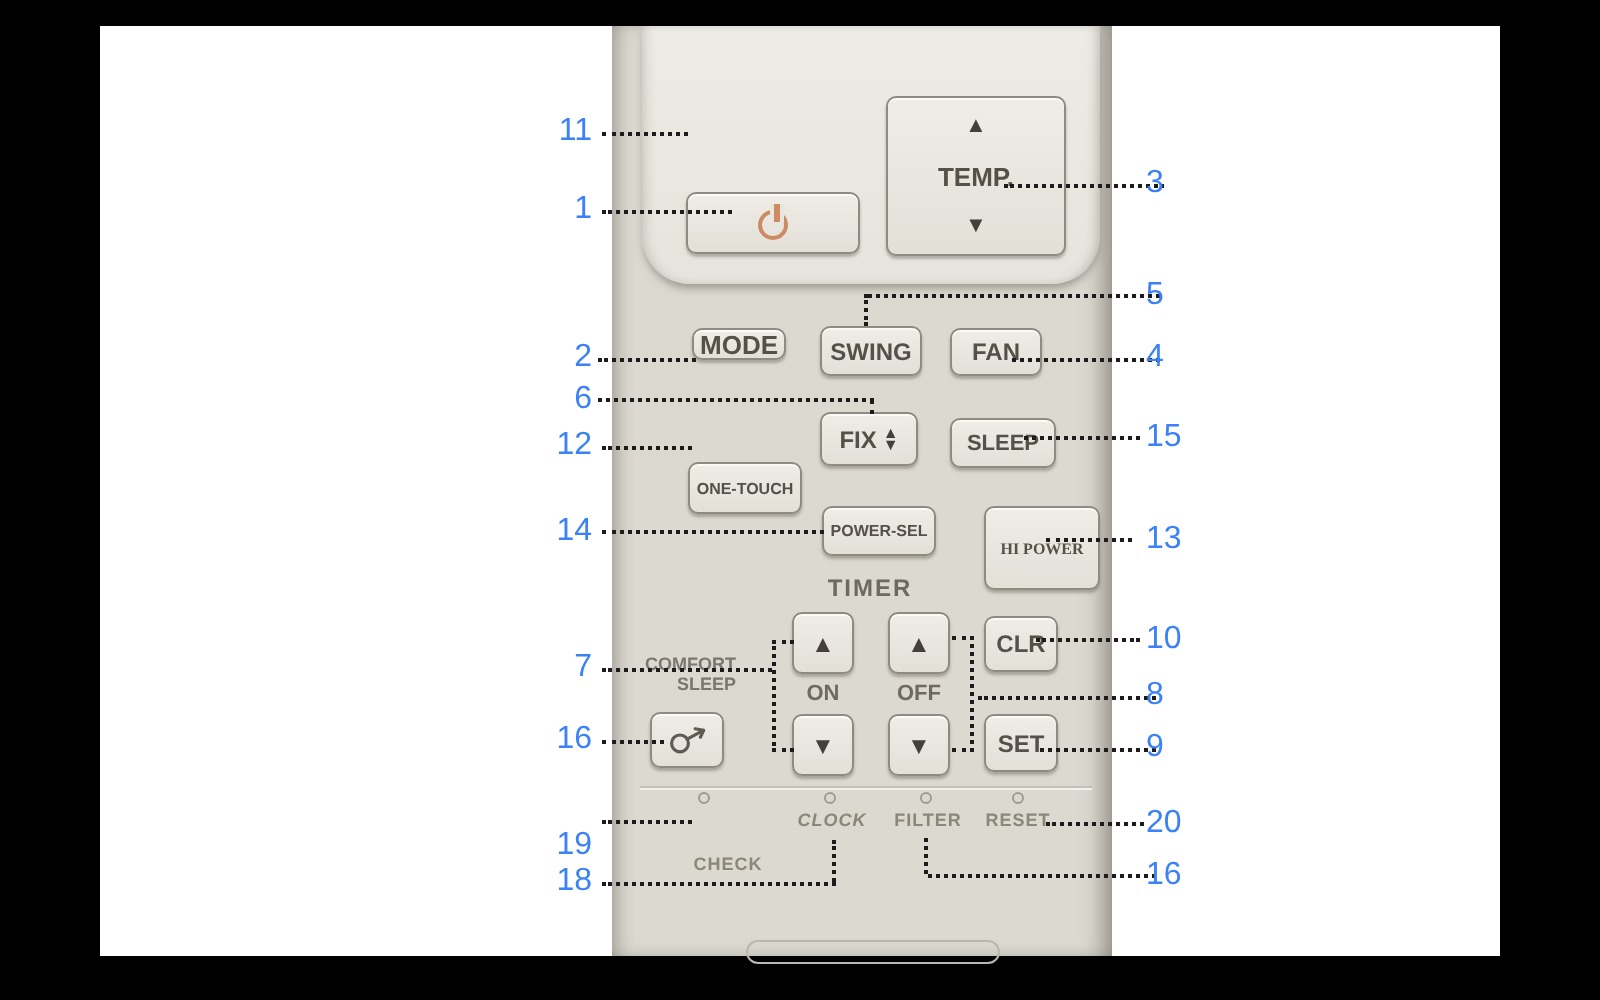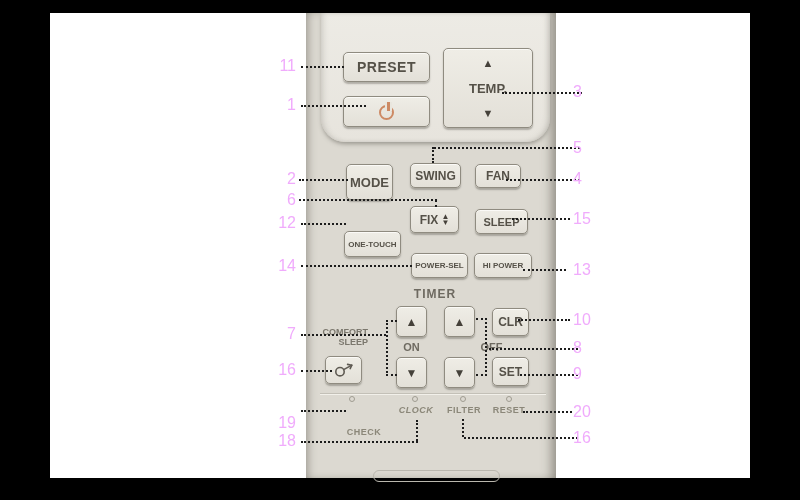--- a/index.html
+++ b/index.html
@@ -30,28 +30,28 @@
   
   .btn { position:absolute; display:flex; align-items:center; justify-content:center;
          background:linear-gradient(#efede6,#e3e0d8);
          border:1.5px solid #8f8b80; border-radius:5px;
          color:#555148; font-weight:bold;
          box-shadow:0 1.5px 1.5px rgba(70,66,58,.35), inset 0 1px 0 #fbfaf7; }
   .b-preset   { left:343px; top:52px;  width:87px; height:30px; font-size:14px; letter-spacing:.5px; }
   .b-power    { left:343px; top:96px;  width:87px; height:31px; }
   .b-temp     { left:443px; top:48px;  width:90px; height:80px; flex-direction:column;
                 justify-content:space-between; padding:9px 0; font-size:13px; }
-  .b-mode     { left:346px; top:164px; width:47px; height:36px; font-size:13px; }
+  .b-mode     { left:346px; top:164px; width:47px; height:16px; font-size:13px; }
   .b-swing    { left:410px; top:163px; width:51px; height:25px; font-size:12px; }
   .b-fan      { left:475px; top:164px; width:46px; height:24px; font-size:12px; }
   .b-onetouch { left:344px; top:207px; width:57px; height:26px; font-size:8px;margin-top:24px; }
   .b-fix      { left:410px; top:206px; width:49px; height:27px; font-size:12px; gap:3px; }
   .b-quiet    { left:475px; top:209px; width:53px; height:25px; font-size:11px; }
   .b-powersel { left:411px; top:253px; width:57px; height:25px; font-size:8px; }
-  .b-hipower  { left:474px; top:253px; width:58px; height:25px; font-size:8px; }
+  .b-hipower  { left:492px; top:253px; width:58px; height:42px; font-size:8px;font-family:Liberation Serif, serif; }
   .b-onup     { left:396px; top:306px; width:31px; height:31px; font-size:12px; color:#45413a; }
   .b-offup    { left:444px; top:306px; width:31px; height:31px; font-size:12px; color:#45413a; }
   .b-clr      { left:492px; top:308px; width:37px; height:28px; font-size:12px; }
   .b-ondown   { left:396px; top:357px; width:31px; height:31px; font-size:12px; color:#45413a; }
   .b-offdown  { left:444px; top:357px; width:31px; height:31px; font-size:12px; color:#45413a; }
   .b-set      { left:492px; top:357px; width:37px; height:29px; font-size:12px; }
   .b-sleep    { left:325px; top:356px; width:37px; height:28px; }
 
   .temp-arrow { font-size:11px; color:#45413a; line-height:10px; }
   .fix-arrows { display:flex; flex-direction:column; line-height:6px; font-size:8px; color:#45413a; }
@@ -60,34 +60,34 @@
   .pwr { position:relative; width:16px; height:16px; }
   .pwr-ring { position:absolute; left:0; top:1px; width:15px; height:15px;
               border:2px solid #cd8a64; border-radius:50%; }
   .pwr-bar  { position:absolute; left:6px; top:-2px; width:3px; height:9px; background:#cd8a64;
               border-left:2px solid #e9e6de; border-right:2px solid #e9e6de; width:7px; }
 
   
   .plabel { position:absolute; color:#6e6a61; text-align:center; }
   .l-timer   { left:400px; top:287px; width:70px; font-size:12px; letter-spacing:1px; font-weight:bold; }
   .l-on      { left:396px; top:341px; width:31px; font-size:11px; font-weight:bold; }
-  .l-off     { left:443px; top:341px; width:33px; font-size:11px; font-weight:bold;margin-left:32px; }
+  .l-off     { left:443px; top:341px; width:33px; font-size:11px; font-weight:bold; }
   .l-comfort { left:316px; top:327px; width:52px; font-size:9px; line-height:10px;
                text-align:right; color:#7b776d; font-weight:bold; }
   .l-bottom  { font-size:9px; letter-spacing:.5px; color:#8b8779; font-weight:bold; }
   .l-check  { left:345px; top:427px; width:38px; }
   .l-clock  { left:398px; top:405px; width:36px;font-style:italic; }
   .l-filter { left:445px; top:405px; width:38px; }
   .l-reset  { left:490px; top:405px; width:38px; }
   .pinhole { position:absolute; width:6px; height:6px; border:1px solid #a09c91;
              border-radius:50%; top:396px; }
   .ph-check{ left:349px; } .ph-clock{ left:412px; } .ph-filter{ left:460px; } .ph-reset{ left:506px; }
 
   
-  .num { position:absolute; font-size:16px; color:#f0abfc; z-index:6; }
+  .num { position:absolute; font-size:16px; color:#3b82f6; z-index:6; }
   .num-l { width:40px; left:256px; text-align:right; }
   .num-r { width:36px; left:573px; text-align:left; }
 
   
   .dh { position:absolute; height:0; border-top:2px dotted #1c1c1c; z-index:5; }
   .dv { position:absolute; width:0; border-left:2px dotted #1c1c1c; z-index:5; }
   .bracket { position:absolute; z-index:5; border:2px dotted #1c1c1c; }
   #bracket7 { left:386px; top:320px; width:11px; height:56px; border-right:none; }
   #bracket8 { left:476px; top:318px; width:11px; height:58px; border-left:none; }
 
@@ -99,21 +99,20 @@
 <div id="stage">
   <div id="photo"></div>
 
   <div id="remote"></div>
   <div id="top-groove"></div>
   <div id="groove-tab"></div>
   <div id="cover"></div>
   <div id="panel-divider"></div>
   <div id="battery-line"></div>
 
-  <div class="btn b-preset">PRESET</div>
 
   <div class="btn b-power">
     <span class="pwr">
       <span class="pwr-ring"></span>
         <span class="pwr-bar"></span>
     </span>
   </div>
 
   <div class="btn b-temp">
     <span class="temp-arrow">▲</span>

